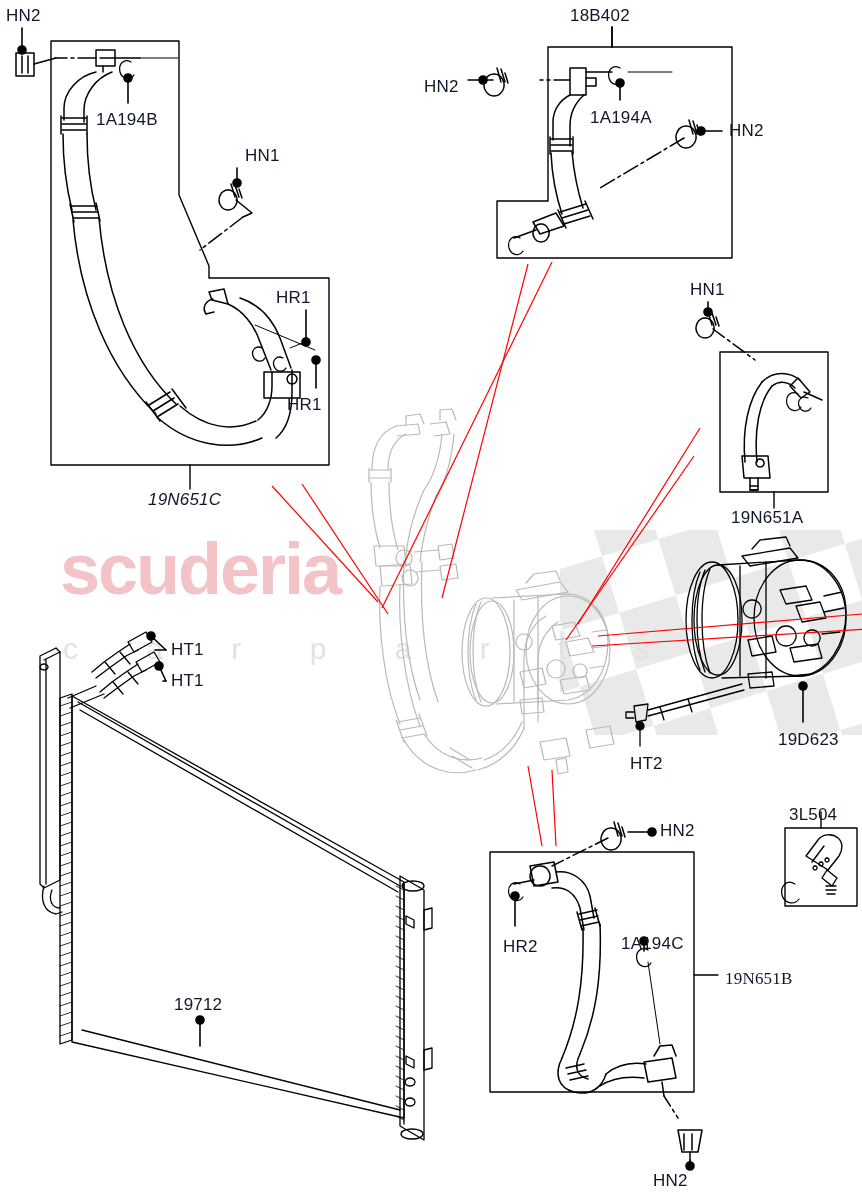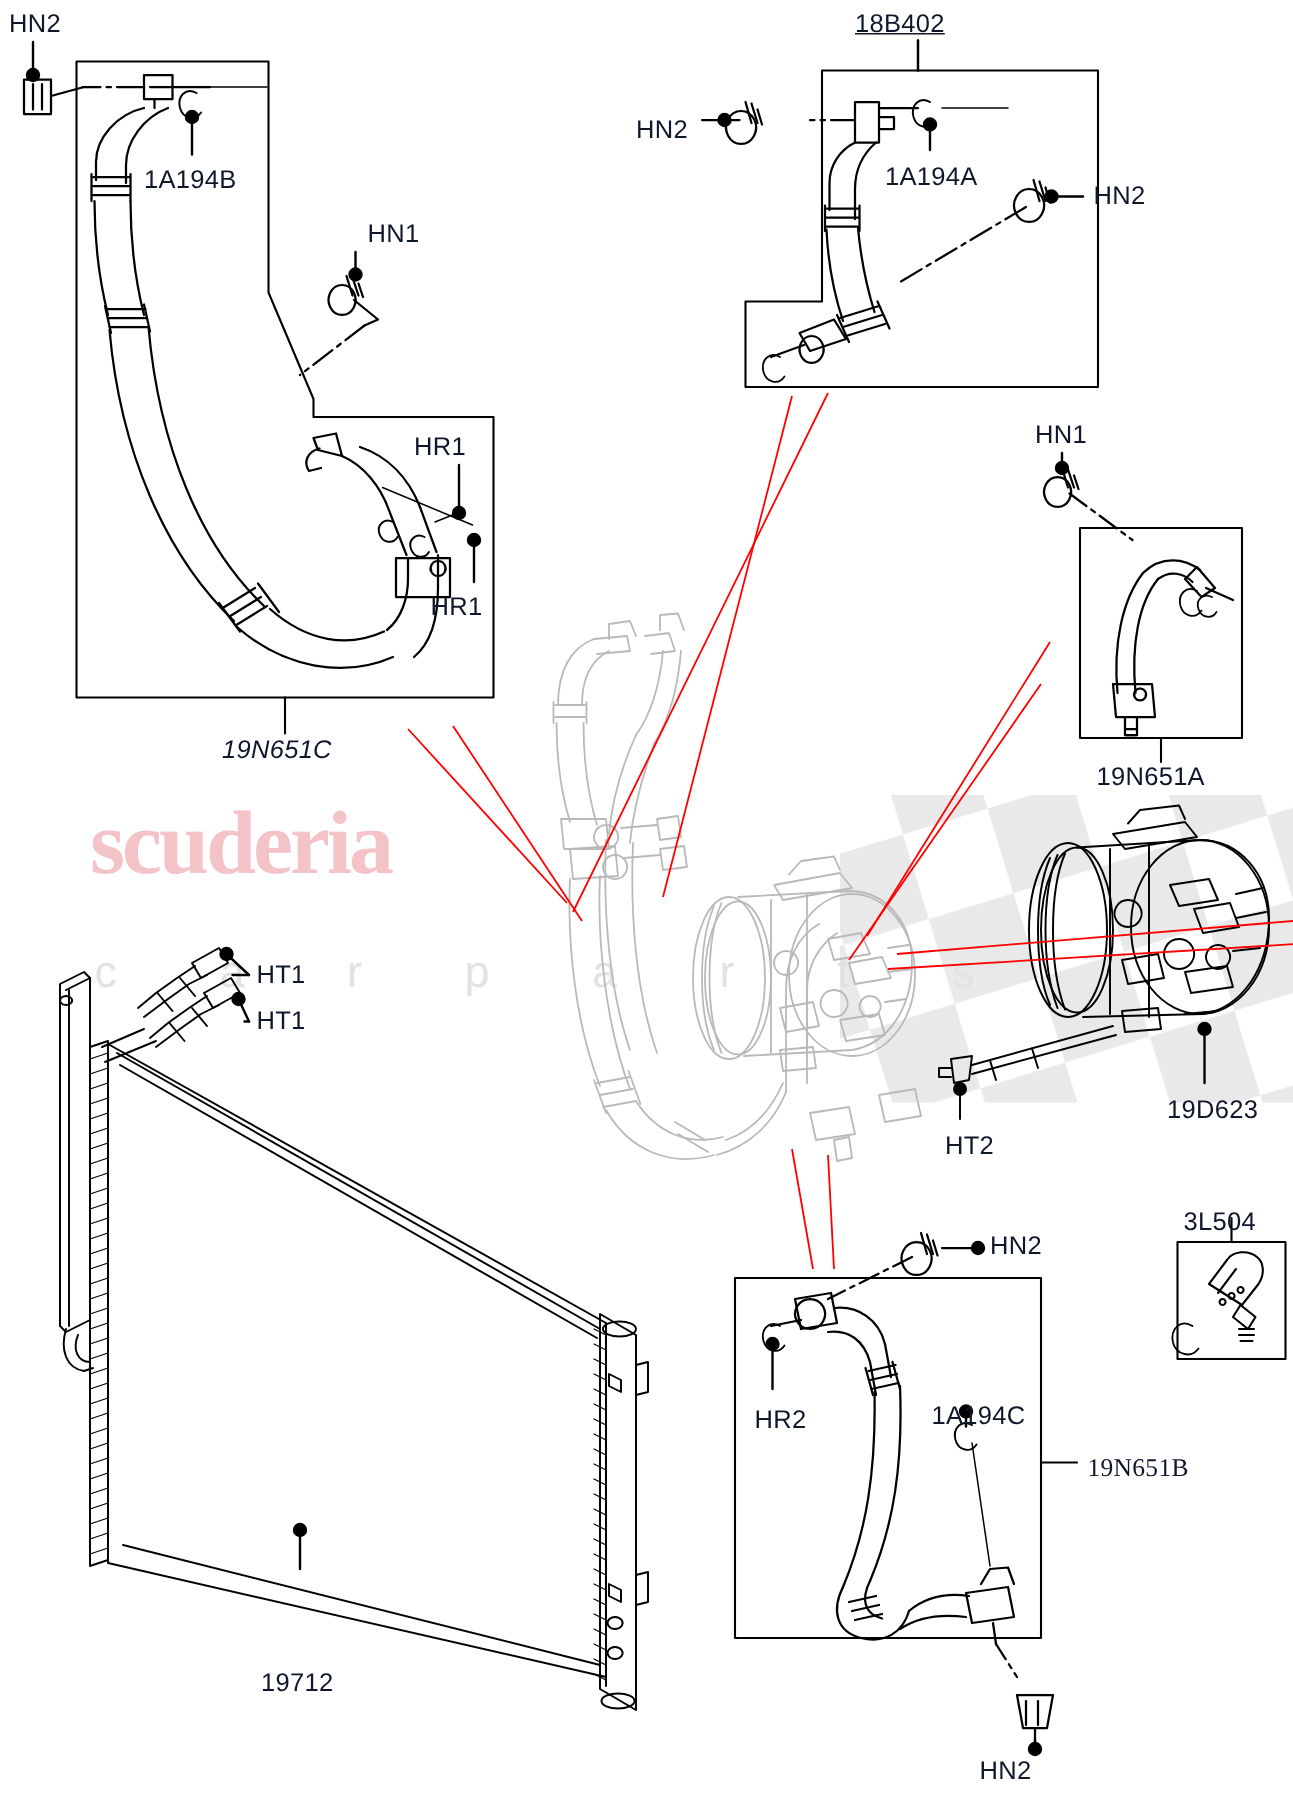--- a/index.html
+++ b/index.html
@@ -3,22 +3,22 @@
 <meta charset="utf-8">
 <style>
   html,body{margin:0;padding:0;background:#fff;}
   body{width:862px;height:1200px;position:relative;overflow:hidden;
        font-family:"Liberation Sans","DejaVu Sans",sans-serif;}
   #stage{position:absolute;left:0;top:0;width:862px;height:1200px;}
   #stage svg{position:absolute;left:0;top:0;}
   .lbl{position:absolute;color:#0f172a;font-size:17px;font-weight:normal;
        letter-spacing:.2px;white-space:nowrap;font-family:"Liberation Sans",sans-serif;}
   .wm{position:absolute;pointer-events:none;user-select:none;}
-  #wm-scuderia{left:60px;top:528px;font-size:60px;font-weight:bold;
-     color:#f3c3c8;letter-spacing:-2px;font-family:Liberation Serif, serif;}
+  #wm-scuderia{left:60px;top:528px;font-size:72px;font-weight:bold;
+     color:#f3c3c8;letter-spacing:-2px;font-family:Liberation Sans, sans-serif;}
   #wm-carparts{left:63px;top:632px;font-size:30px;color:#e2e2e2;
      letter-spacing:30px;font-family:"Liberation Sans",sans-serif;}
 </style>
 </head>
 <body>
 
 <div id="stage">
 
   <svg width="862" height="1200">
     <defs>
@@ -443,31 +443,31 @@
       <line x1="552" y1="770" x2="556" y2="846"></line>
     </g>
   </svg>
 
   <div class="lbl" style="left:6px;  top:6px;">HN2</div>
   <div class="lbl" style="left:96px; top:110px;text-align:right;">1A194B</div>
   <div class="lbl" style="left:245px;top:146px;">HN1</div>
   <div class="lbl" style="left:276px;top:288px;">HR1</div>
   <div class="lbl" style="left:287px;top:395px;">HR1</div>
   <div class="lbl" style="left:148px;top:490px;font-style:italic;">19N651C</div>
-  <div class="lbl" style="left:570px;top:6px;text-decoration:underline;">18B402</div>
+  <div class="lbl" style="left:570px;top:6px;">18B402</div>
   <div class="lbl" style="left:424px;top:77px;">HN2</div>
   <div class="lbl" style="left:590px;top:108px;">1A194A</div>
   <div class="lbl" style="left:729px;top:121px;">HN2</div>
   <div class="lbl" style="left:690px;top:280px;">HN1</div>
   <div class="lbl" style="left:731px;top:508px;">19N651A</div>
   <div class="lbl" style="left:171px;top:640px;">HT1</div>
   <div class="lbl" style="left:171px;top:671px;">HT1</div>
   <div class="lbl" style="left:630px;top:754px;">HT2</div>
   <div class="lbl" style="left:778px;top:730px;">19D623</div>
   <div class="lbl" style="left:789px;top:764px;margin-top:41px;">3L504</div>
   <div class="lbl" style="left:660px;top:821px;">HN2</div>
   <div class="lbl" style="left:503px;top:937px;">HR2</div>
   <div class="lbl" style="left:621px;top:934px;text-align:right;">1A194C</div>
   <div class="lbl" style="left:725px;top:969px;font-family:Liberation Serif, serif;">19N651B</div>
-  <div class="lbl" style="left:174px;top:1112px;">19712</div>
+  <div class="lbl" style="left:174px;top:995px;">19712</div>
   <div class="lbl" style="left:653px;top:1171px;">HN2</div>
 
 </div>
 
 </body></html>

